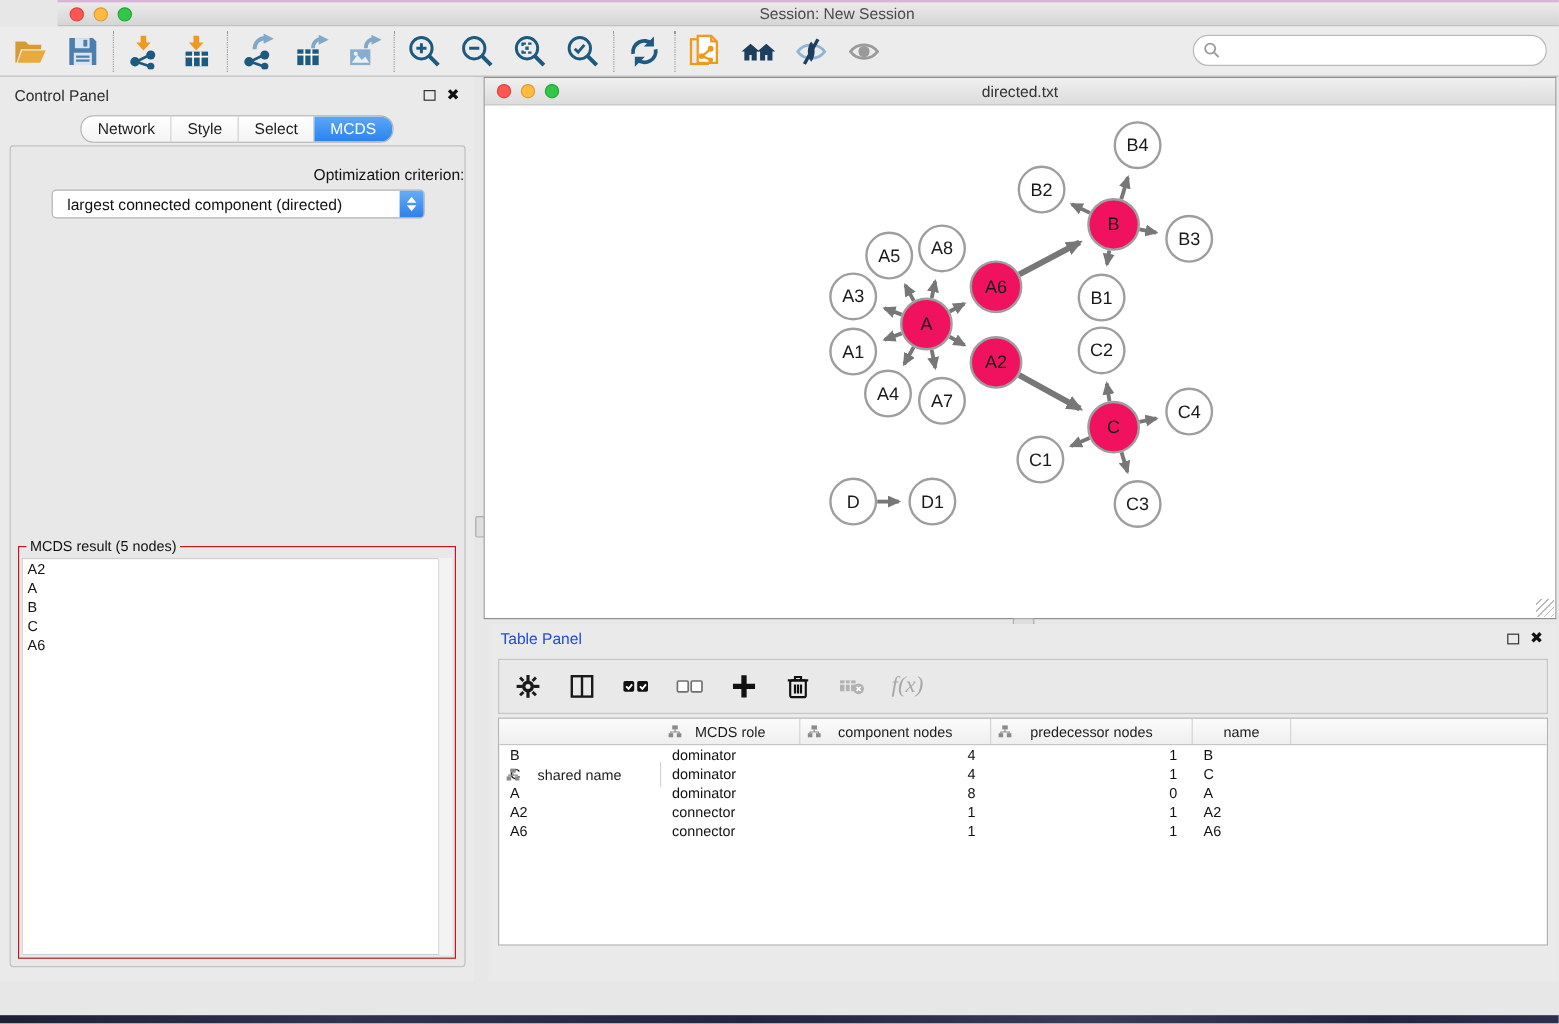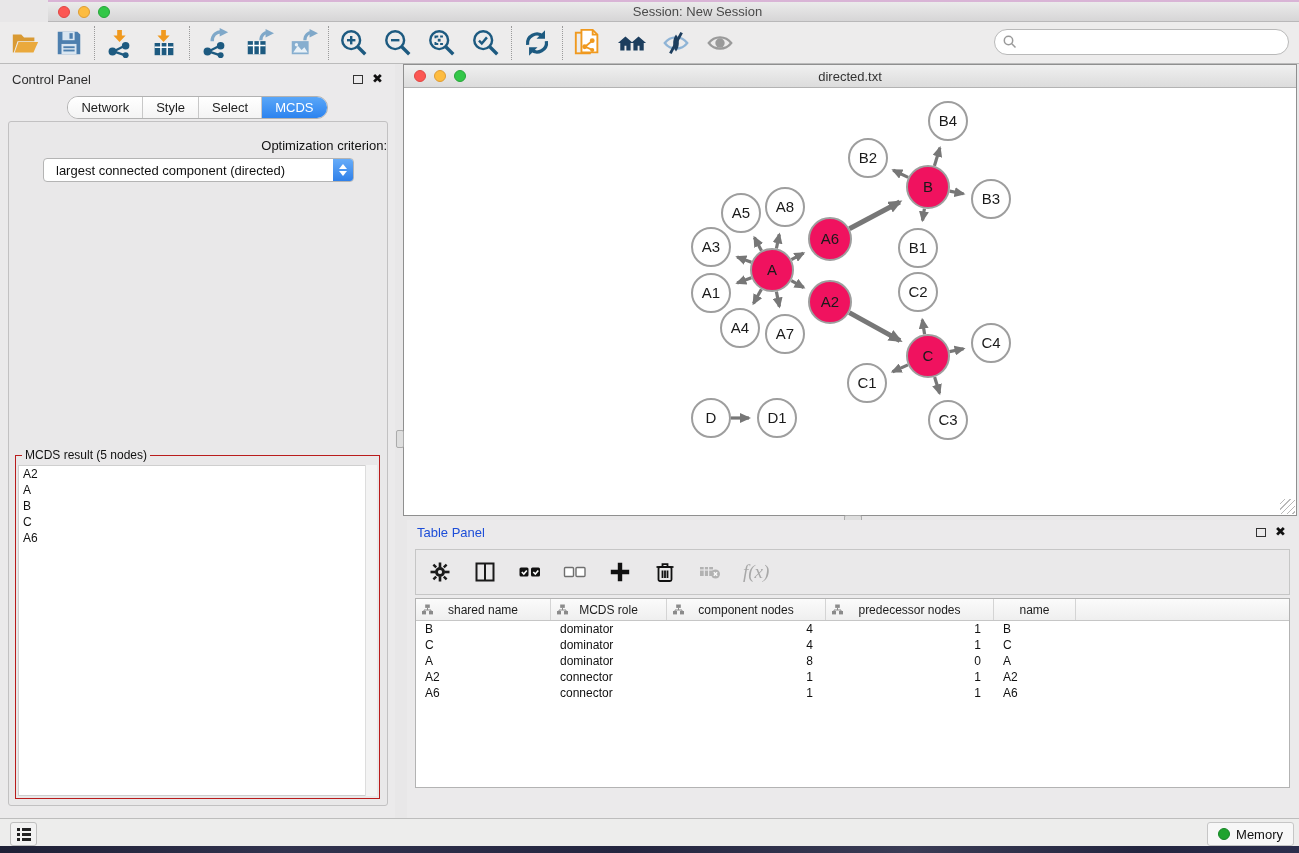--- a/index.html
+++ b/index.html
@@ -536,21 +536,21 @@
             <circle cx="17.5" cy="14" r="4.5" fill="#a9a9a9"></circle>
             <path d="M15.8 12.3l3.4 3.4M19.2 12.3l-3.4 3.4" stroke="#fff" stroke-width="1.4"></path>
           </svg>
         </span>
         <span class="tp-icon" style="opacity: 0.85;">
           <span class="fx">f(x)</span>
         </span>
       </div>
     <div class="tp-table">
       <div class="thead" id="thead">
-          <div class="th" style="width: 135px;">
+          <div class="th" style="width: 135px; margin-top: 36px;">
             <svg class="ns-icon" width="11" height="11" viewBox="0 0 11 11">
               <g fill="#8b8b8b">
                 <rect x="3.2" y="0.5" width="4.6" height="3.4"></rect>
                 <rect x="0" y="7" width="4" height="3.4"></rect>
                 <rect x="7" y="7" width="4" height="3.4"></rect>
               </g>
               <path d="M5.5 4v2M2 7V6h7v1" stroke="#8b8b8b" fill="none" stroke-width="1"></path>
             </svg>
             <span>shared name</span>
           </div>
@@ -624,32 +624,14 @@
             <div class="td l" style="width: 135px;">A6</div>
             <div class="td l" style="width: 116px;">connector</div>
             <div class="td r" style="width: 159px;">1</div>
             <div class="td r" style="width: 168px;">1</div>
             <div class="td l" style="width: 82px;">A6</div>
           </div>
         </div>
     </div>
   </div>
 
-  <div class="statusbar">
-    <div class="list-btn">
-      <svg width="18" height="18" viewBox="0 0 18 18">
-        <g fill="#222">
-          <rect x="2" y="3" width="3" height="3"></rect>
-            <rect x="7" y="3" width="9" height="3"></rect>
-          <rect x="2" y="8" width="3" height="3"></rect>
-            <rect x="7" y="8" width="9" height="3"></rect>
-          <rect x="2" y="13" width="3" height="3"></rect>
-            <rect x="7" y="13" width="9" height="3"></rect>
-        </g>
-      </svg>
-    </div>
-    <div class="memory-btn">
-      <span class="memory-dot"></span>
-      <span class="mlabel">Memory</span>
-    </div>
-  </div>
   <div class="desktop-strip"></div>
 </div>
 
 </body></html>

